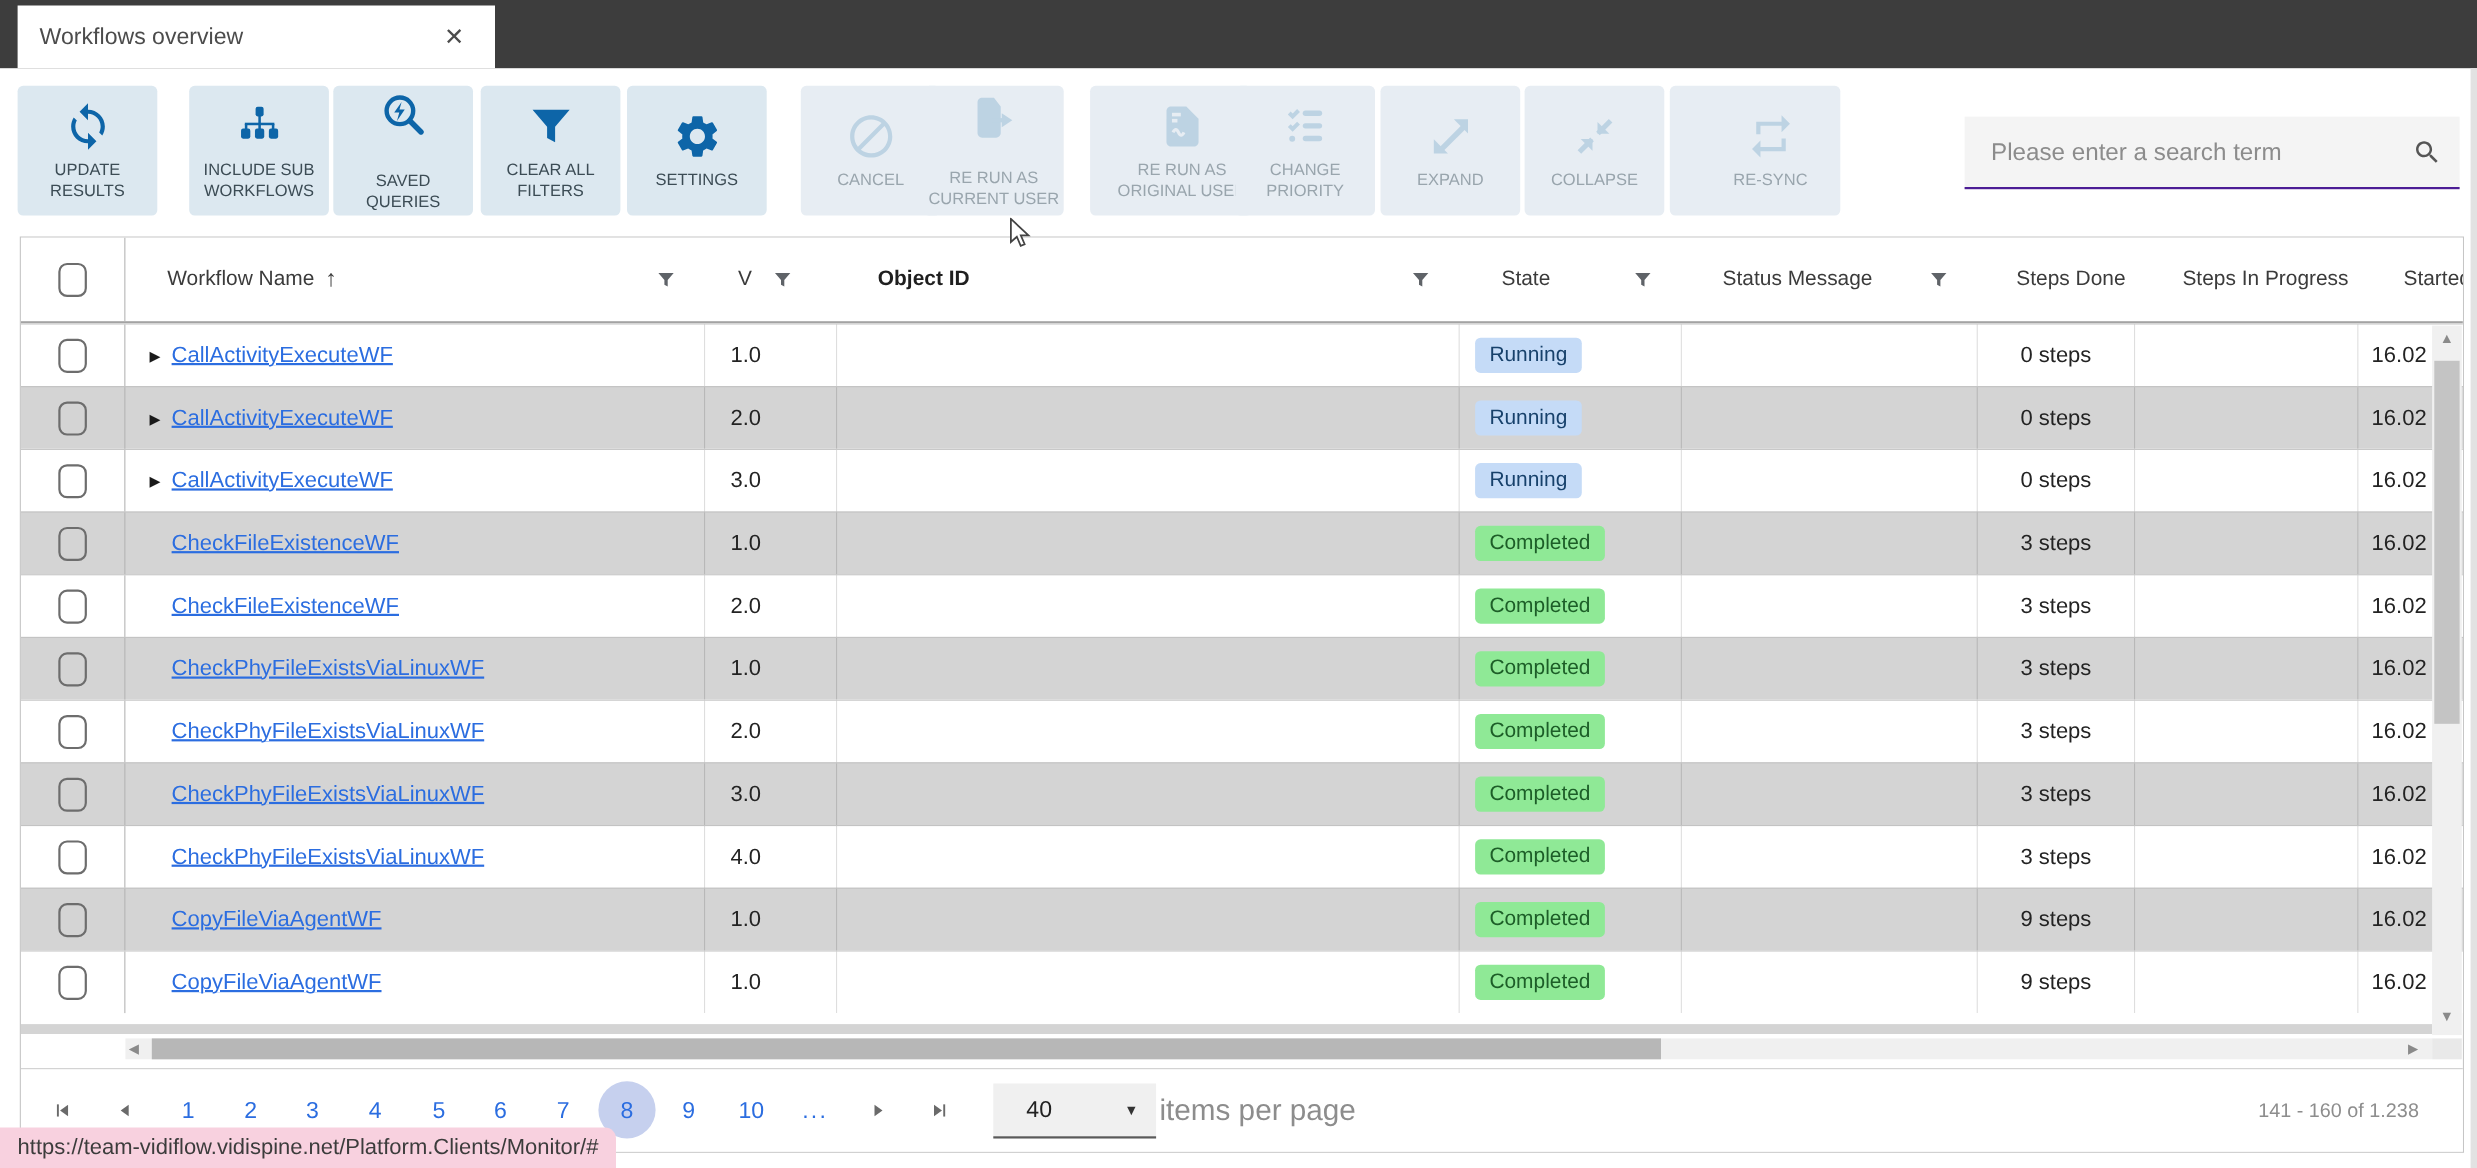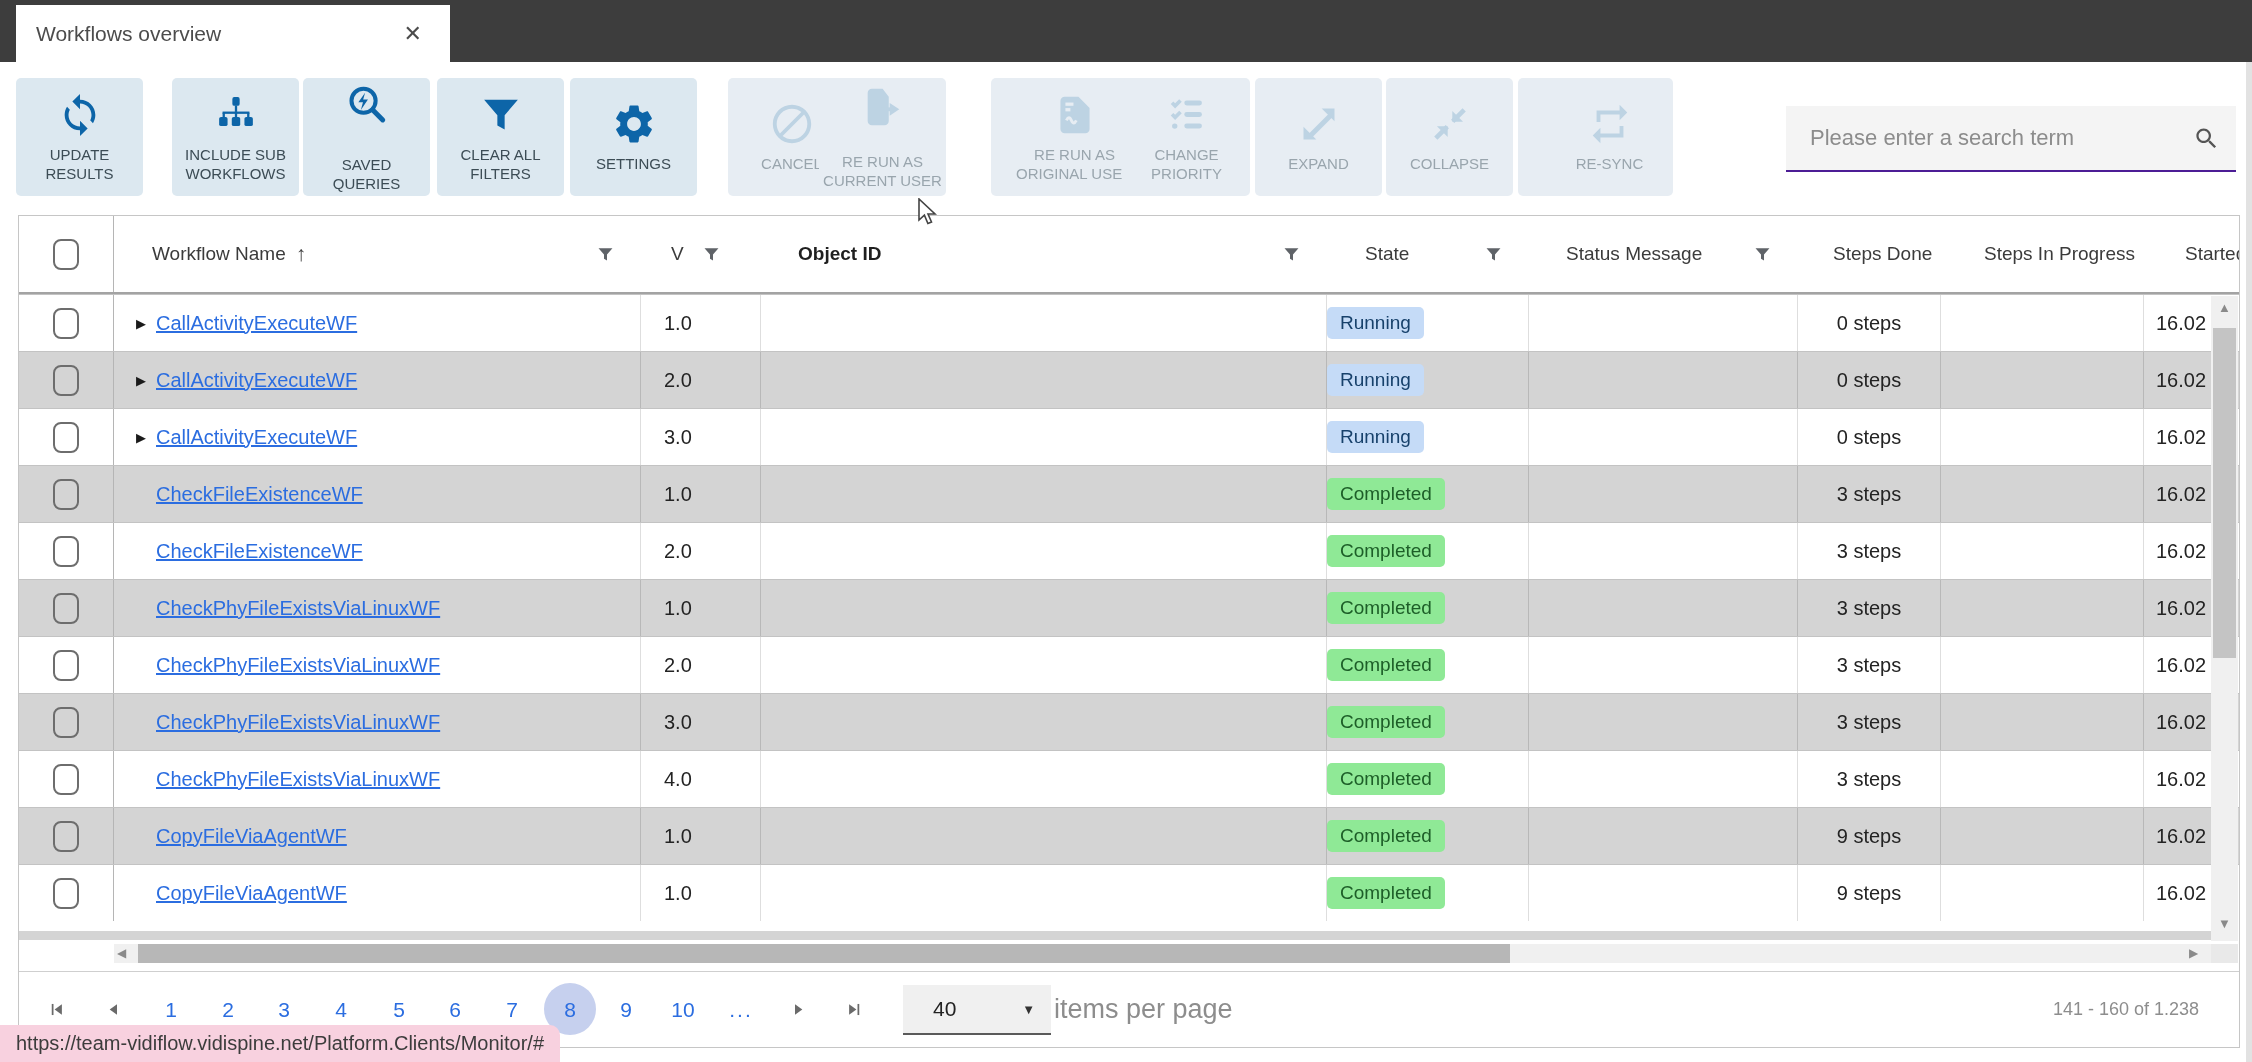--- a/index.html
+++ b/index.html
@@ -55,21 +55,21 @@
   .c-objectid{width:566px}
   .c-state{width:202px}
   .c-status{width:269px}
   .c-stepsdone{width:143px;justify-content:center}
   .c-stepsprog{width:203px}
   .c-started{width:95px;padding-left:12px;border-right:none}
   .checkbox{width:26px;height:31px;border:2.5px solid #6d6d6d;border-radius:8px;background:transparent;
     box-sizing:border-box;cursor:pointer;flex:none}
   .rowarrow{position:absolute;left:22px;font-size:13px;color:#1a1a1a;cursor:pointer}
   .wflink{color:var(--link);text-decoration:underline;cursor:pointer;white-space:nowrap}
-  .badge{padding:5px 13px;border-radius:5px;font-size:19px;font-weight:500;white-space:nowrap}
+  .badge{margin-left:14px;padding:5px 13px;border-radius:5px;font-size:19px;font-weight:500;white-space:nowrap}
   .badge.running{background:var(--badge-running-bg);color:var(--badge-running-text)}
   .badge.completed{background:var(--badge-completed-bg);color:var(--badge-completed-text)}
   .sliver{position:absolute;left:0;top:715px;width:2192px;height:9px;background:var(--row-stripe)}
 
   .vtrack{position:absolute;left:2192px;top:80px;width:27px;height:645px;background:#f0f0f0}
   .vthumb{position:absolute;left:2194px;top:112px;width:23px;height:330px;background:#c4c4c4;cursor:pointer}
   .varrow{position:absolute;left:2192px;width:27px;text-align:center;font-size:13px;color:#8a8a8a;cursor:pointer}
   .corner{position:absolute;left:2192px;top:728px;width:27px;height:19px;background:#e9e9e9}
   .htrack{position:absolute;left:95px;top:728px;width:2097px;height:19px;background:#f0f0f0}
   .hthumb{position:absolute;left:119px;top:728px;width:1372px;height:19px;background:#b7b7b7;cursor:pointer}
@@ -162,21 +162,21 @@
       <span class="tblabel">SETTINGS</span>
     </div>
     <div class="toolbar-btn disabled" style="left: 728px;">
       <span class="tbicon">
         <svg viewBox="0 0 24 24">
           <path fill="currentColor" d="M12 2C6.48 2 2 6.48 2 12s4.48 10 10 10 10-4.48 10-10S17.52 2 12 2zM4 12c0-4.42 3.58-8 8-8 1.85 0 3.55.63 4.9 1.69L5.69 16.9C4.63 15.55 4 13.85 4 12zm8 8c-1.85 0-3.55-.63-4.9-1.69L18.31 7.1C19.37 8.45 20 10.15 20 12c0 4.42-3.58 8-8 8z"></path>
         </svg>
       </span>
       <span class="tblabel">CANCEL</span>
     </div>
-    <div class="toolbar-btn disabled" style="left: 819px; gap: 15px;">
+    <div class="toolbar-btn disabled" style="left: 840px; gap: 15px;">
       <span class="tbicon">
         <svg viewBox="0 0 24 24">
           <path fill="currentColor" d="M11.8 2.5H6.2C5 2.5 4 3.5 4 4.7v14.6c0 1.2 1 2.2 2.2 2.2h6.6c1.2 0 2.2-1 2.2-2.2V6.7l-3.2-4.2z"></path>
           <rect fill="currentColor" x="11" y="12.2" width="6" height="2"></rect>
           <path fill="currentColor" d="M15.5 9.9l5 3.3-5 3.3z"></path>
         </svg>
       </span>
       <span class="tblabel">RE RUN AS CURRENT USER</span>
     </div>
     <div class="toolbar-btn disabled" style="left: 991px; padding-left: 20px;">

